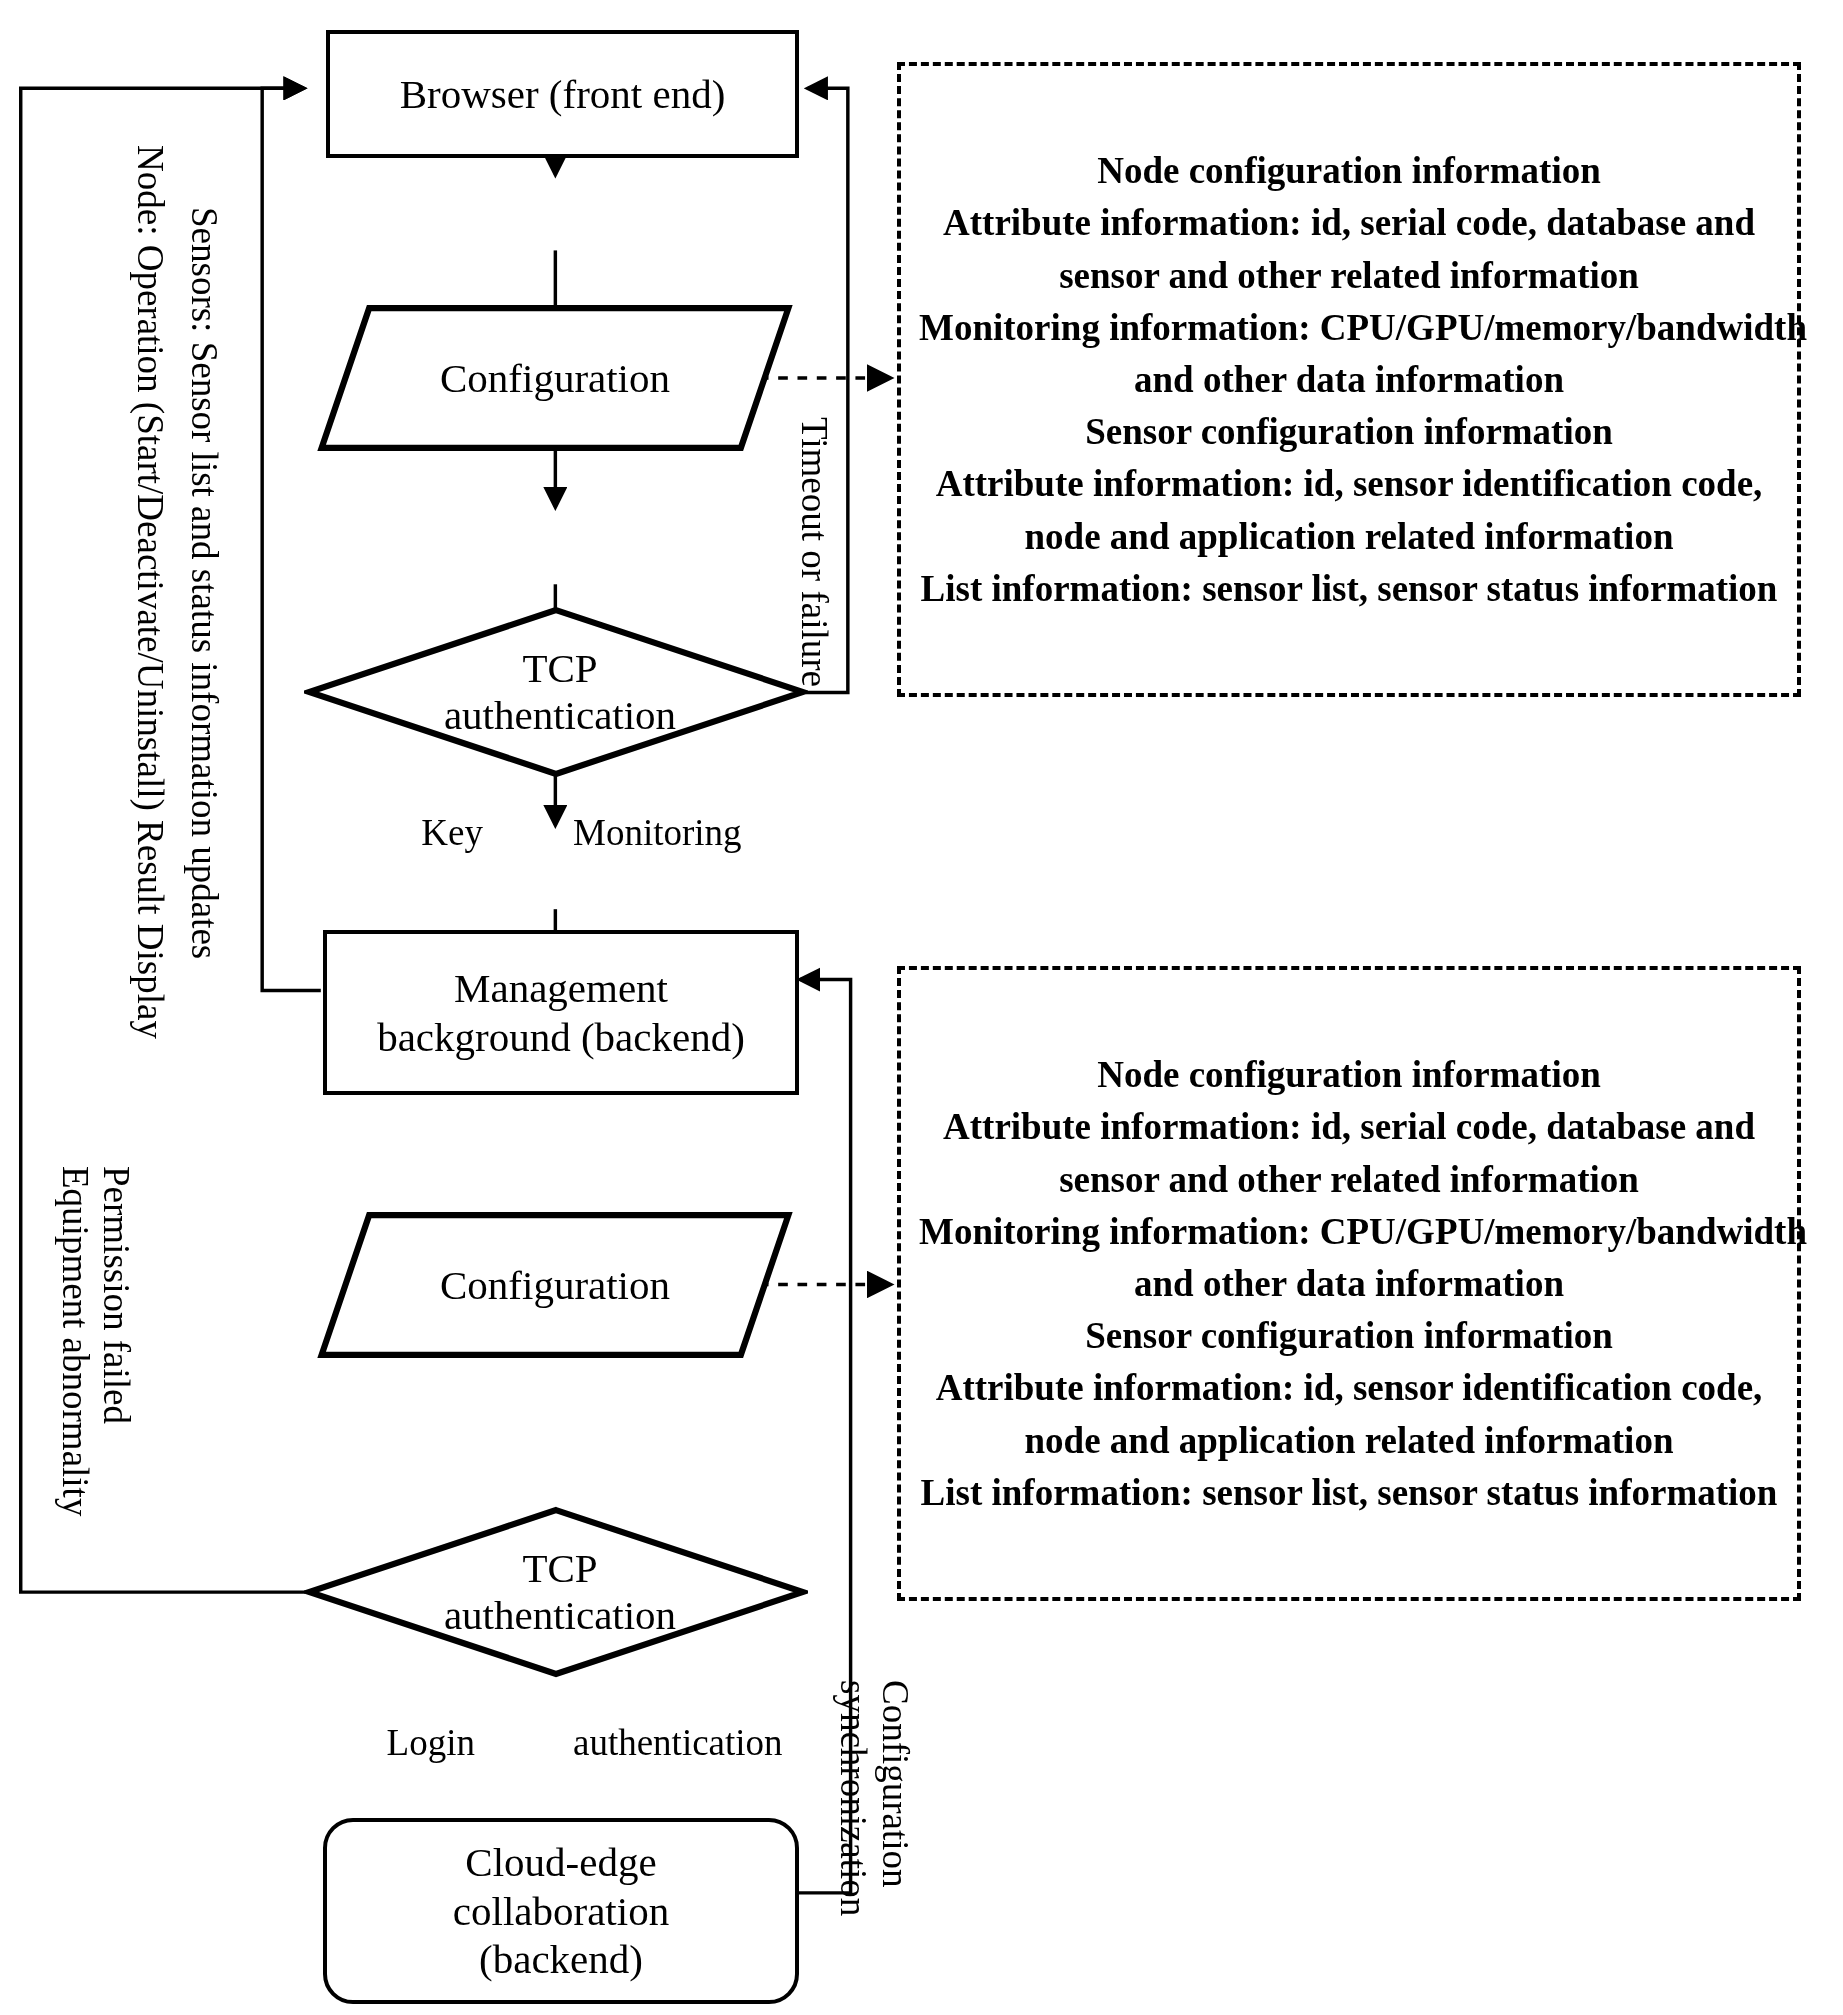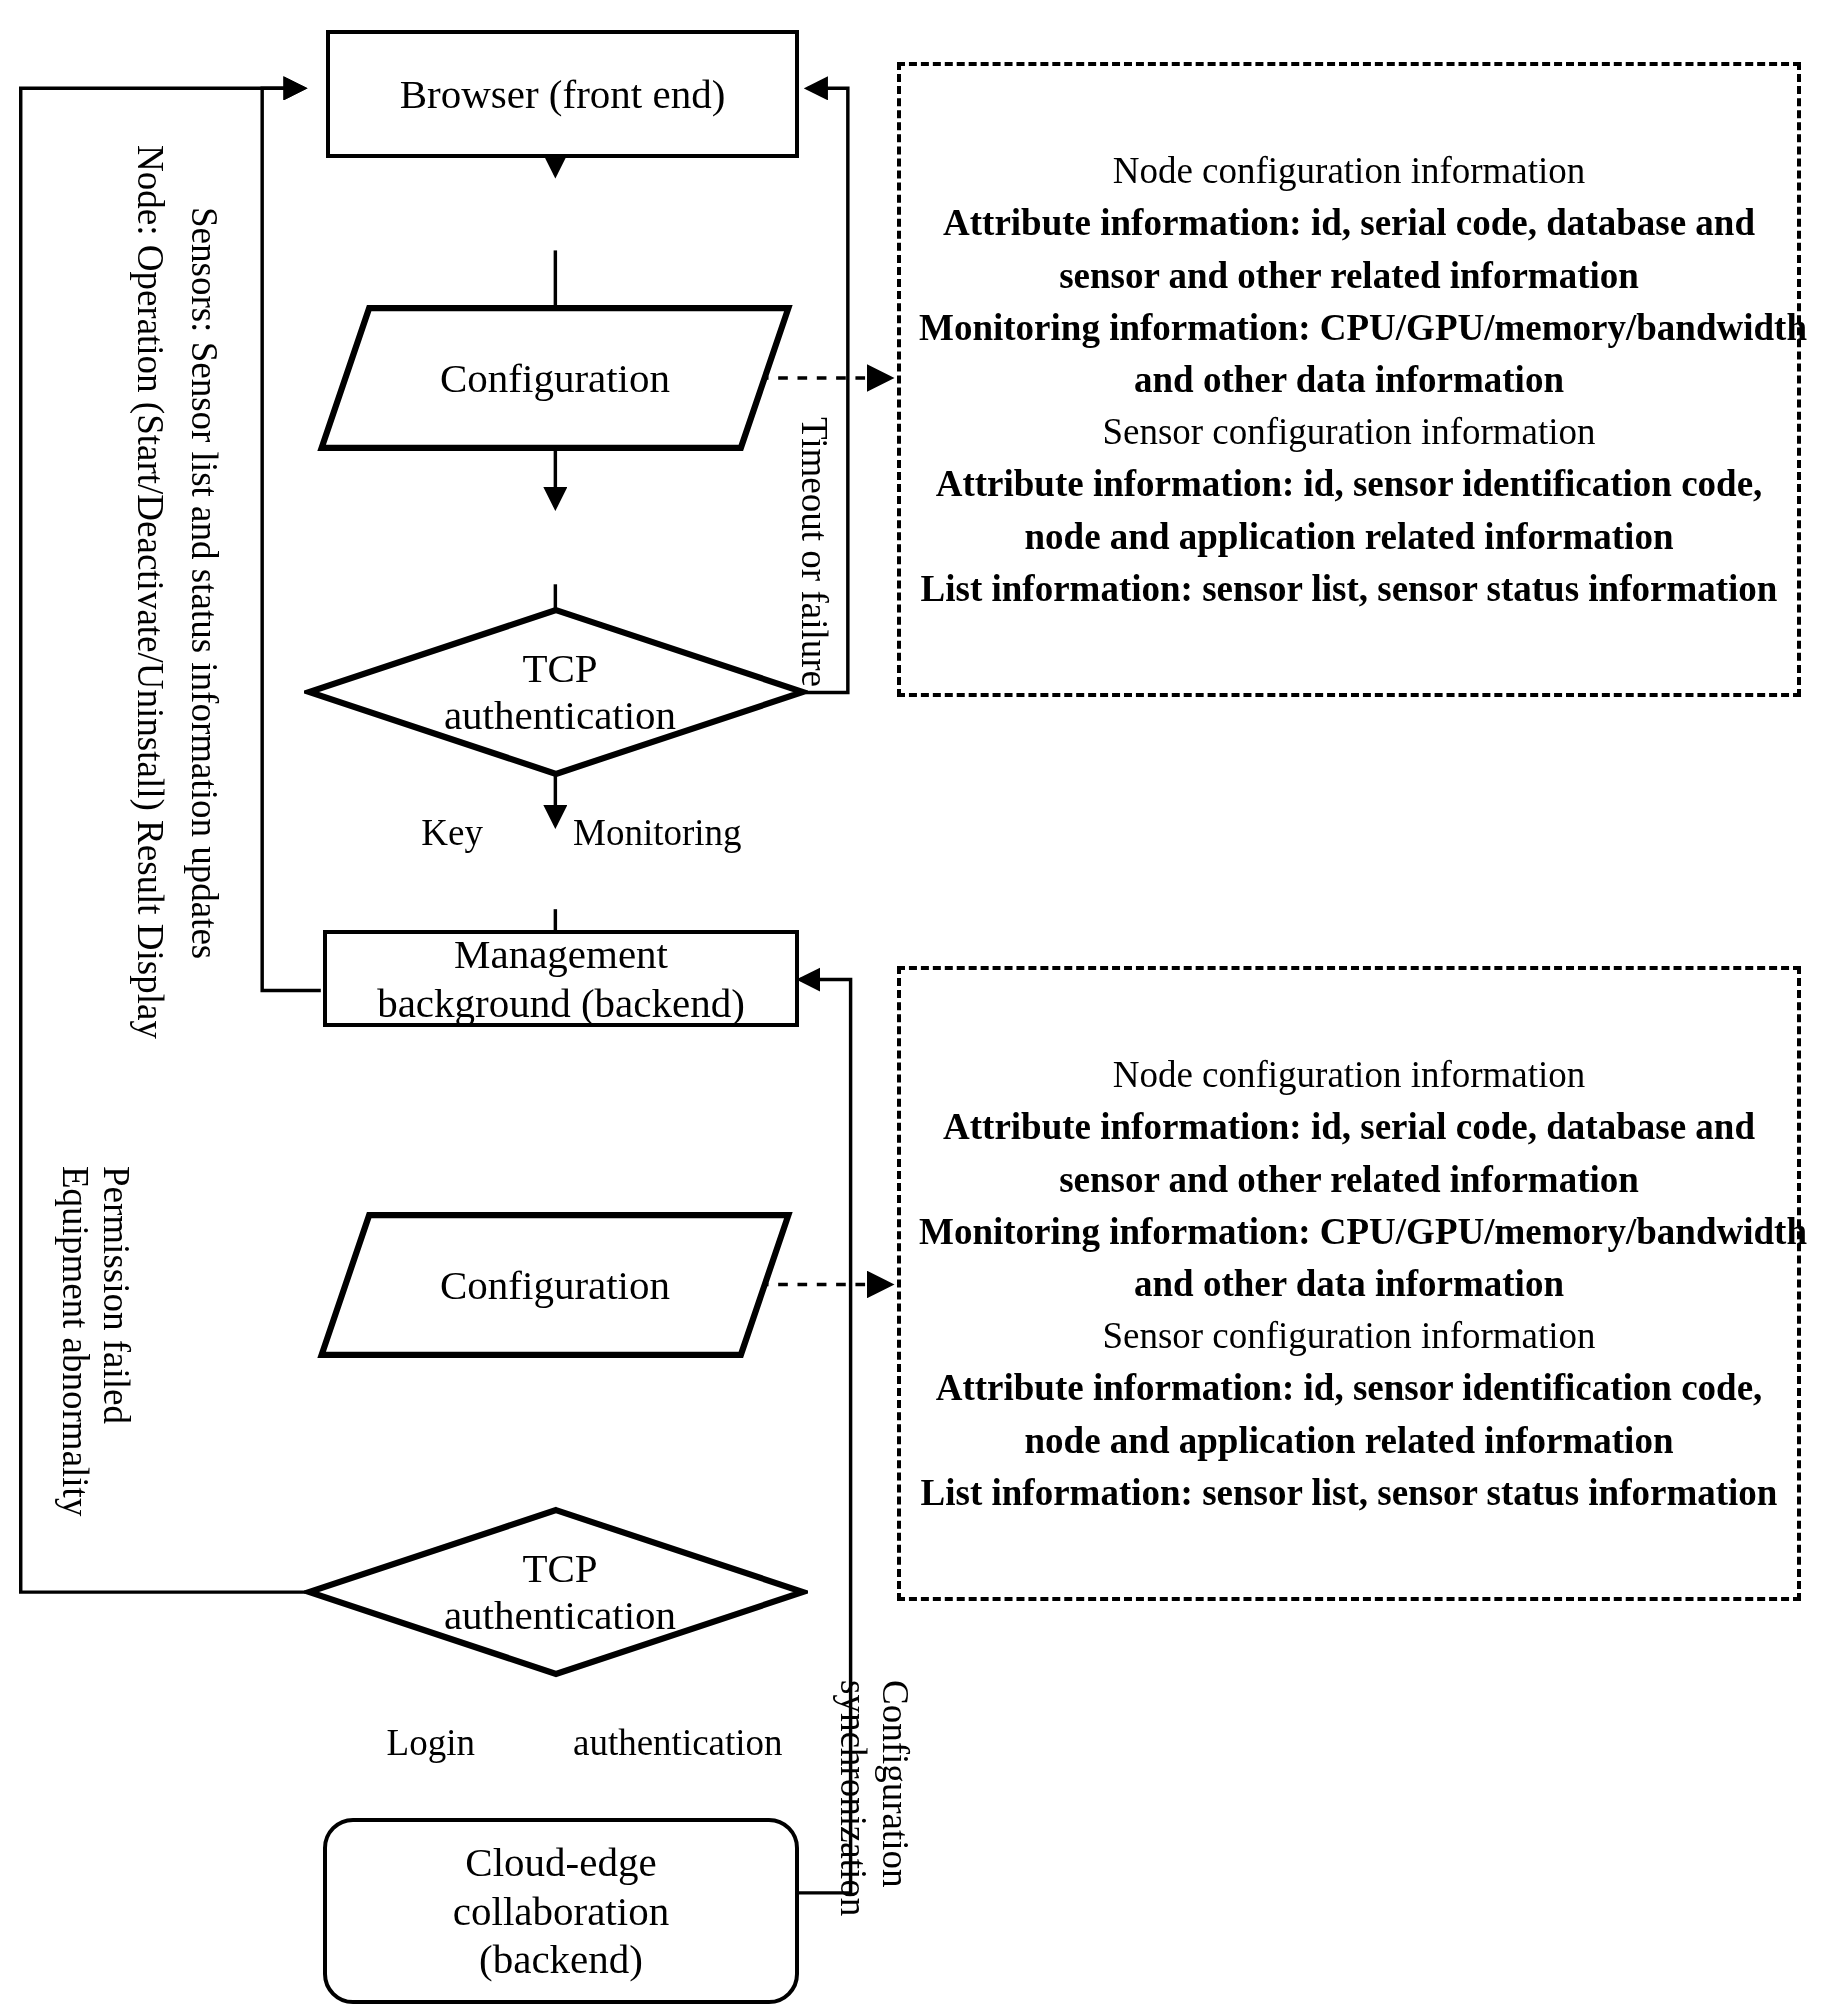--- a/index.html
+++ b/index.html
@@ -82,21 +82,21 @@
   }
   .info-panel .row{
     width:100%;
     text-align:center;
     font-size:37px;
     line-height:1.0;
     padding:7.6px 0;
     white-space:nowrap;
     font-weight:bold;
   }
-  .info-panel .row.bold{font-weight:normal;}
+  .info-panel .row.bold{font-weight:bold;}
   
   .edge-label{
     position:absolute;
     font-size:37px;
     white-space:nowrap;
     z-index:6;
     background:transparent;
   }
   
   .vlabel{
@@ -164,21 +164,21 @@
     <div class="para-text">Configuration</div>
   </div>
 
   <div class="diamond-wrap" style="left:304px; top:606px; width:504px; height:172px;">
     <svg width="504" height="172" viewBox="0 0 730 250">
       <polygon points="365,6 724,125 365,244 6,125" fill="#fff" stroke="#000" stroke-width="9"></polygon>
     </svg>
     <div class="diamond-text">TCP<br>authentication</div>
   </div>
 
-  <div class="node-box" style="left:323px; top:930px; width:476px; height:97px;">
+  <div class="node-box" style="left:323px; top:930px; width:476px; height:165px;">
     <span class="lbl">Management<br>background (backend)</span>
   </div>
 
   <div class="para-wrap" style="left:317px; top:1211px; width:476px; height:148px;">
     <svg width="476" height="148" viewBox="0 0 690 215">
       <polygon points="75,6 684,6 615,209 6,209" fill="#fff" stroke="#000" stroke-width="9"></polygon>
     </svg>
     <div class="para-text">Configuration</div>
   </div>
 

